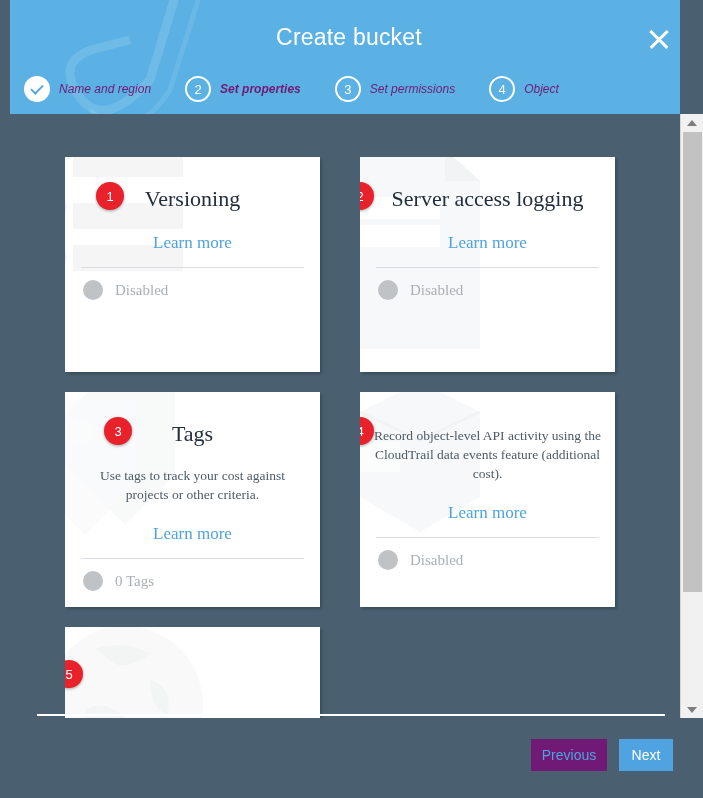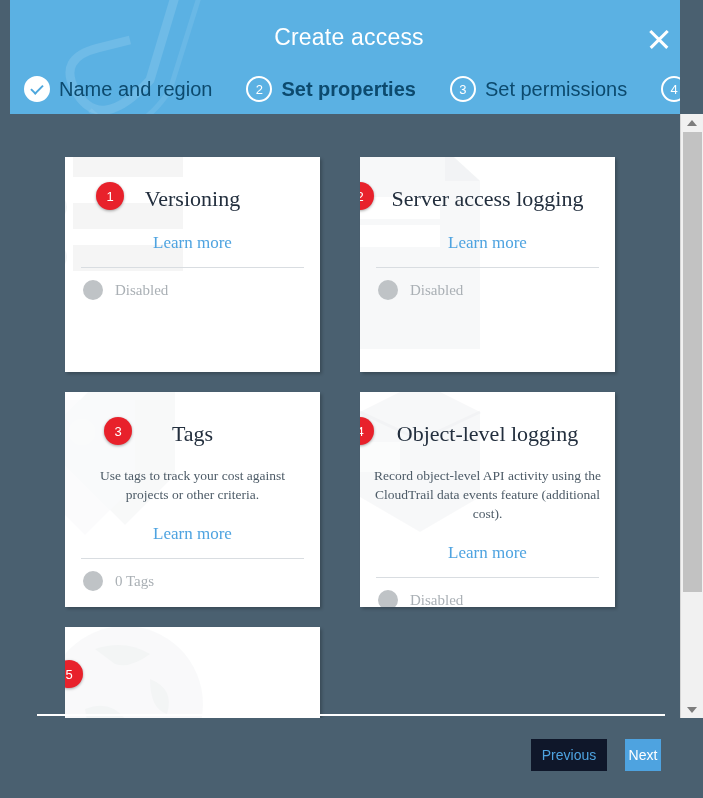--- a/index.html
+++ b/index.html
@@ -104,23 +104,24 @@
   .step.done .step-circle .chk {
     display: block;
     width: 12px;
     height: 7px;
     border-left: 2.4px solid #4ea7dd;
     border-bottom: 2.4px solid #4ea7dd;
     transform: rotate(-45deg) translate(1px, -1px);
   }
   .step-label {
     margin-left: 9px;
-    color: #0c4a6e;
-    font-size: 20px;
+    color: #701a75;
+    font-size: 12px;
     white-space: nowrap;
+    font-style: italic;
   }
   .step.active .step-label { font-weight: bold; }
 
   
   .body-area {
     position: absolute;
     left: 0;
     top: 114px;
     width: 680px;
     height: 604px;
@@ -251,26 +252,26 @@
     top: 21px;
     height: 32px;
     font-size: 14px;
     border: none;
     cursor: pointer;
     font-family: "Liberation Sans", sans-serif;
   }
   .btn-previous {
     right: 81px;
     width: 76px;
-    background: #0f172a;
+    background: #701a75;
     color: #4ea3e0;
   }
   .btn-next {
-    right: 27px;
-    width: 36px;
+    right: 15px;
+    width: 54px;
     background: #4ea3e0;
     color: #ffffff;
   }
 
   
   .scrollbar {
     position: absolute;
     right: 0;
     top: 114px;
     width: 23px;
@@ -327,21 +328,21 @@
 
 <div id="app">
 
   <div class="header">
 
     <svg class="header-watermark" viewBox="0 0 250 230">
       <path d="M120 -30 L175 -30 L130 120 Q80 175 55 130 Q38 98 78 88 L110 80" fill="none" stroke="#ffffff" stroke-width="9" opacity="0.22"></path>
       <path d="M150 -30 L200 -30 L150 130 Q110 190 70 150" fill="none" stroke="#ffffff" stroke-width="5" opacity="0.16"></path>
     </svg>
 
-    <div class="dialog-title">Create access</div>
+    <div class="dialog-title">Create bucket</div>
 
     <div class="close-icon"></div>
 
     <div class="stepper">
 
       <div class="step done">
         <div class="step-circle">
           <span class="chk"></span>
         </div>
         <div class="step-label">Name and region</div>
@@ -436,21 +437,20 @@
         </div>
 
         <div class="card tall">
           <svg class="card-wm" style="left:-15px;top:-10px;width:150px;height:200px" viewBox="0 0 150 200">
             <path d="M15 30 L75 0 L135 30 L135 115 L75 150 L15 115 Z" fill="#f4f5f6"></path>
             <path d="M15 30 L75 58 L135 30" fill="none" stroke="#eceef0" stroke-width="3"></path>
             <rect x="-20" y="60" width="75" height="30" fill="#ffffff" opacity="0.55"></rect>
           </svg>
           <div class="badge b4">4</div>
           <div class="card-inner">
-            <div class="card-title">Object-level logging</div>
             <div class="card-desc">Record object-level API activity using the CloudTrail data events feature (additional cost).</div>
             <a class="learn-more">Learn more</a>
             <div class="card-divider"></div>
             <div class="card-status">
               <span class="status-dot"></span>
               <span class="status-text">Disabled</span>
             </div>
           </div>
         </div>
 

